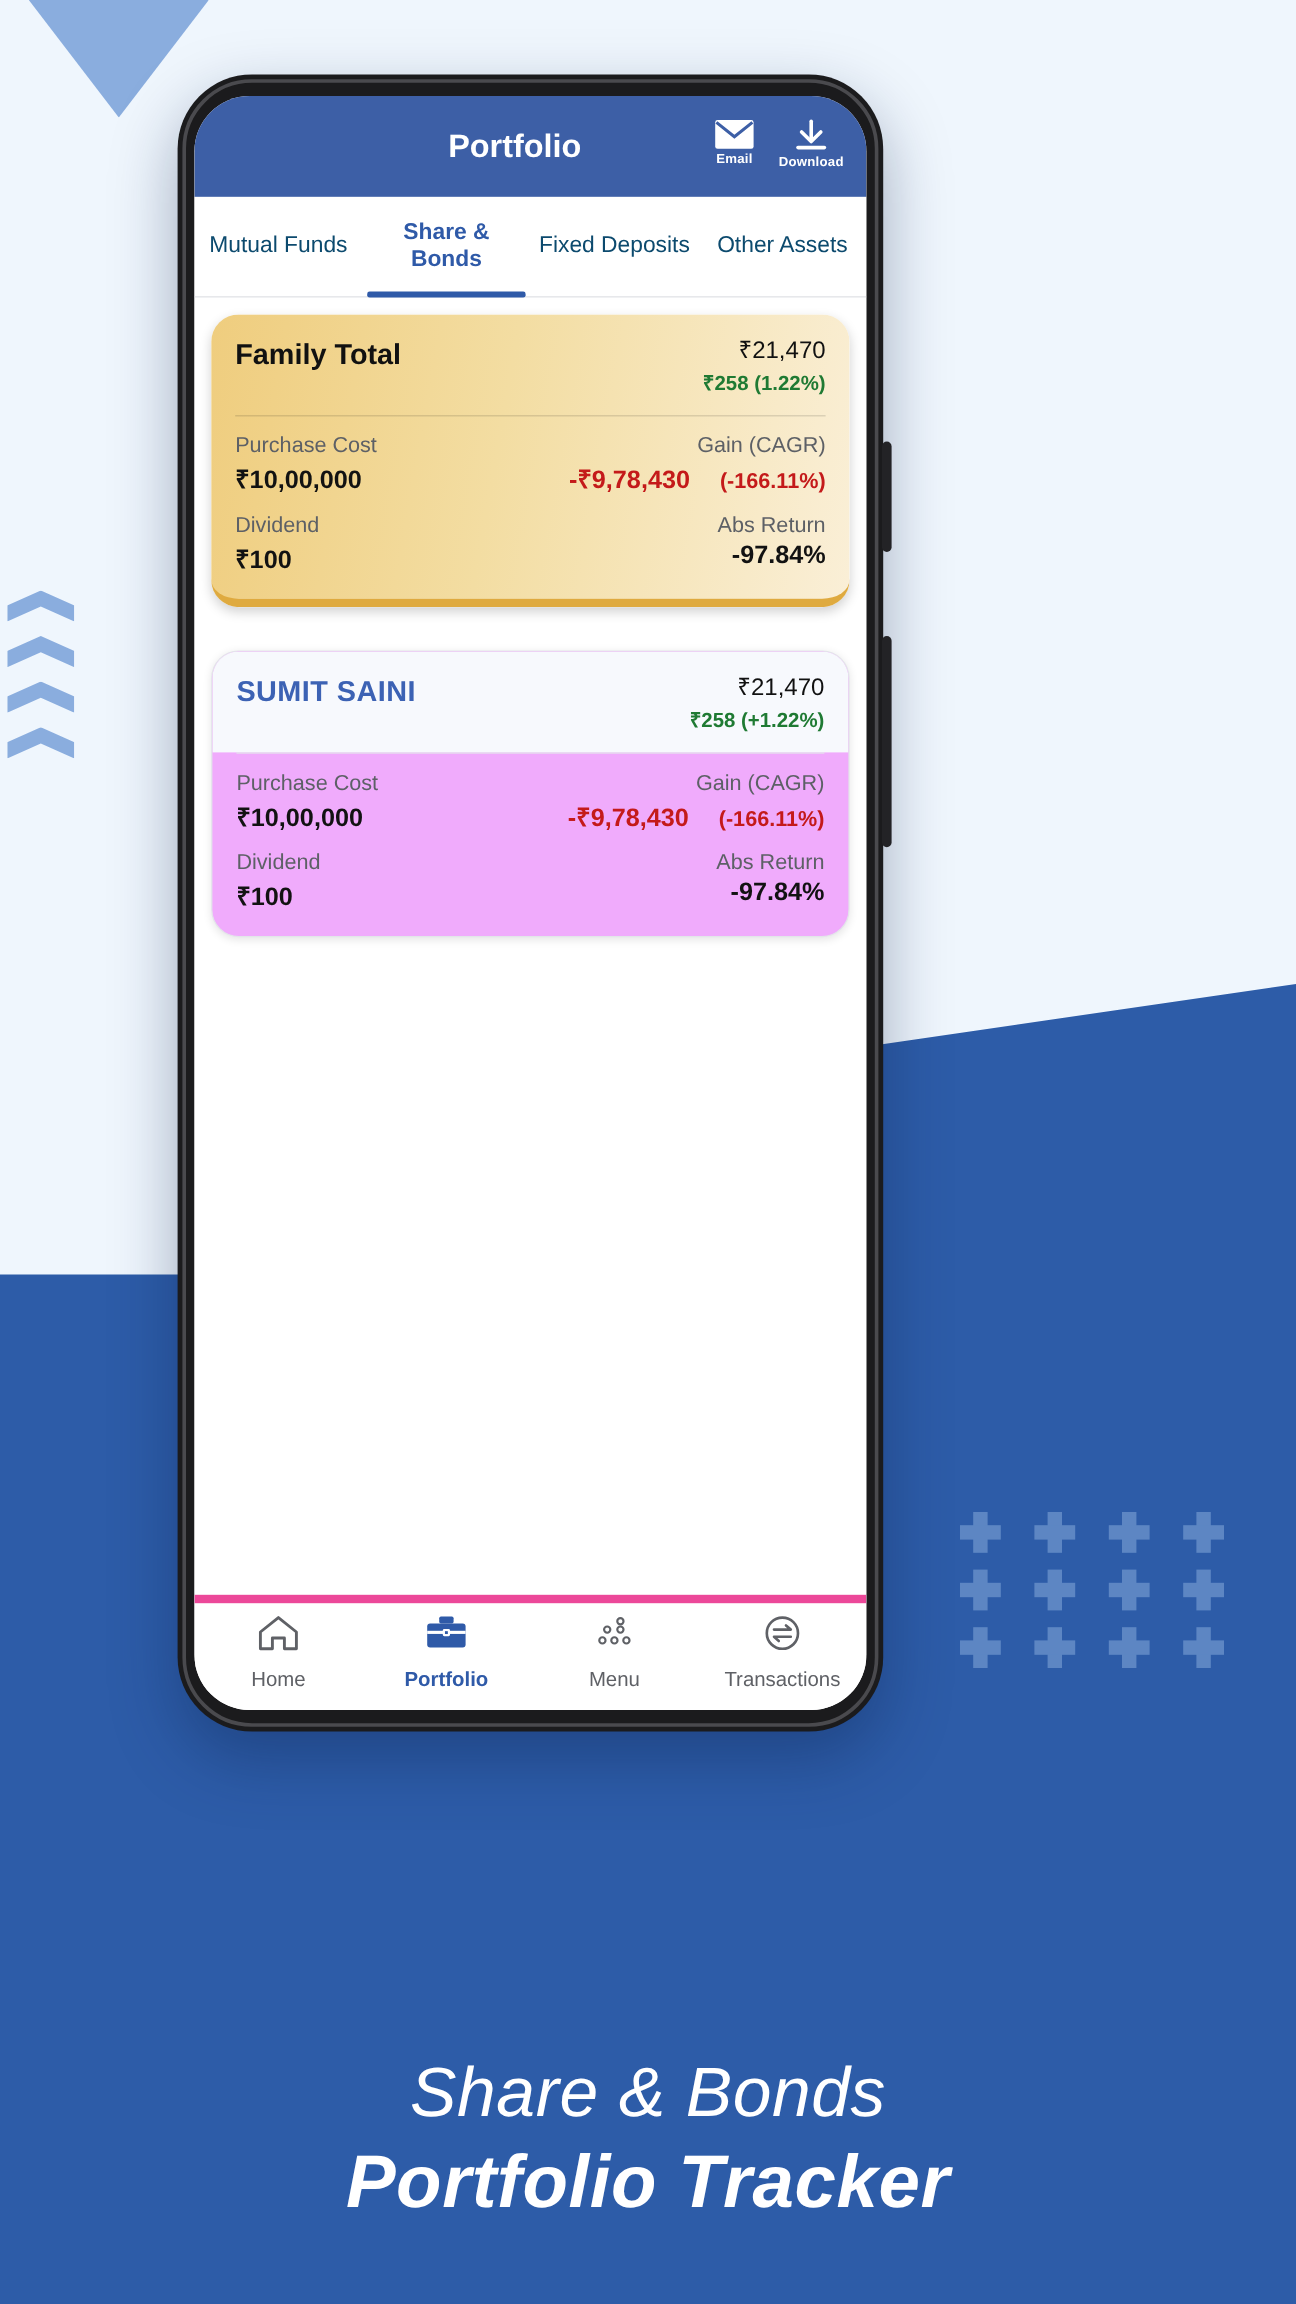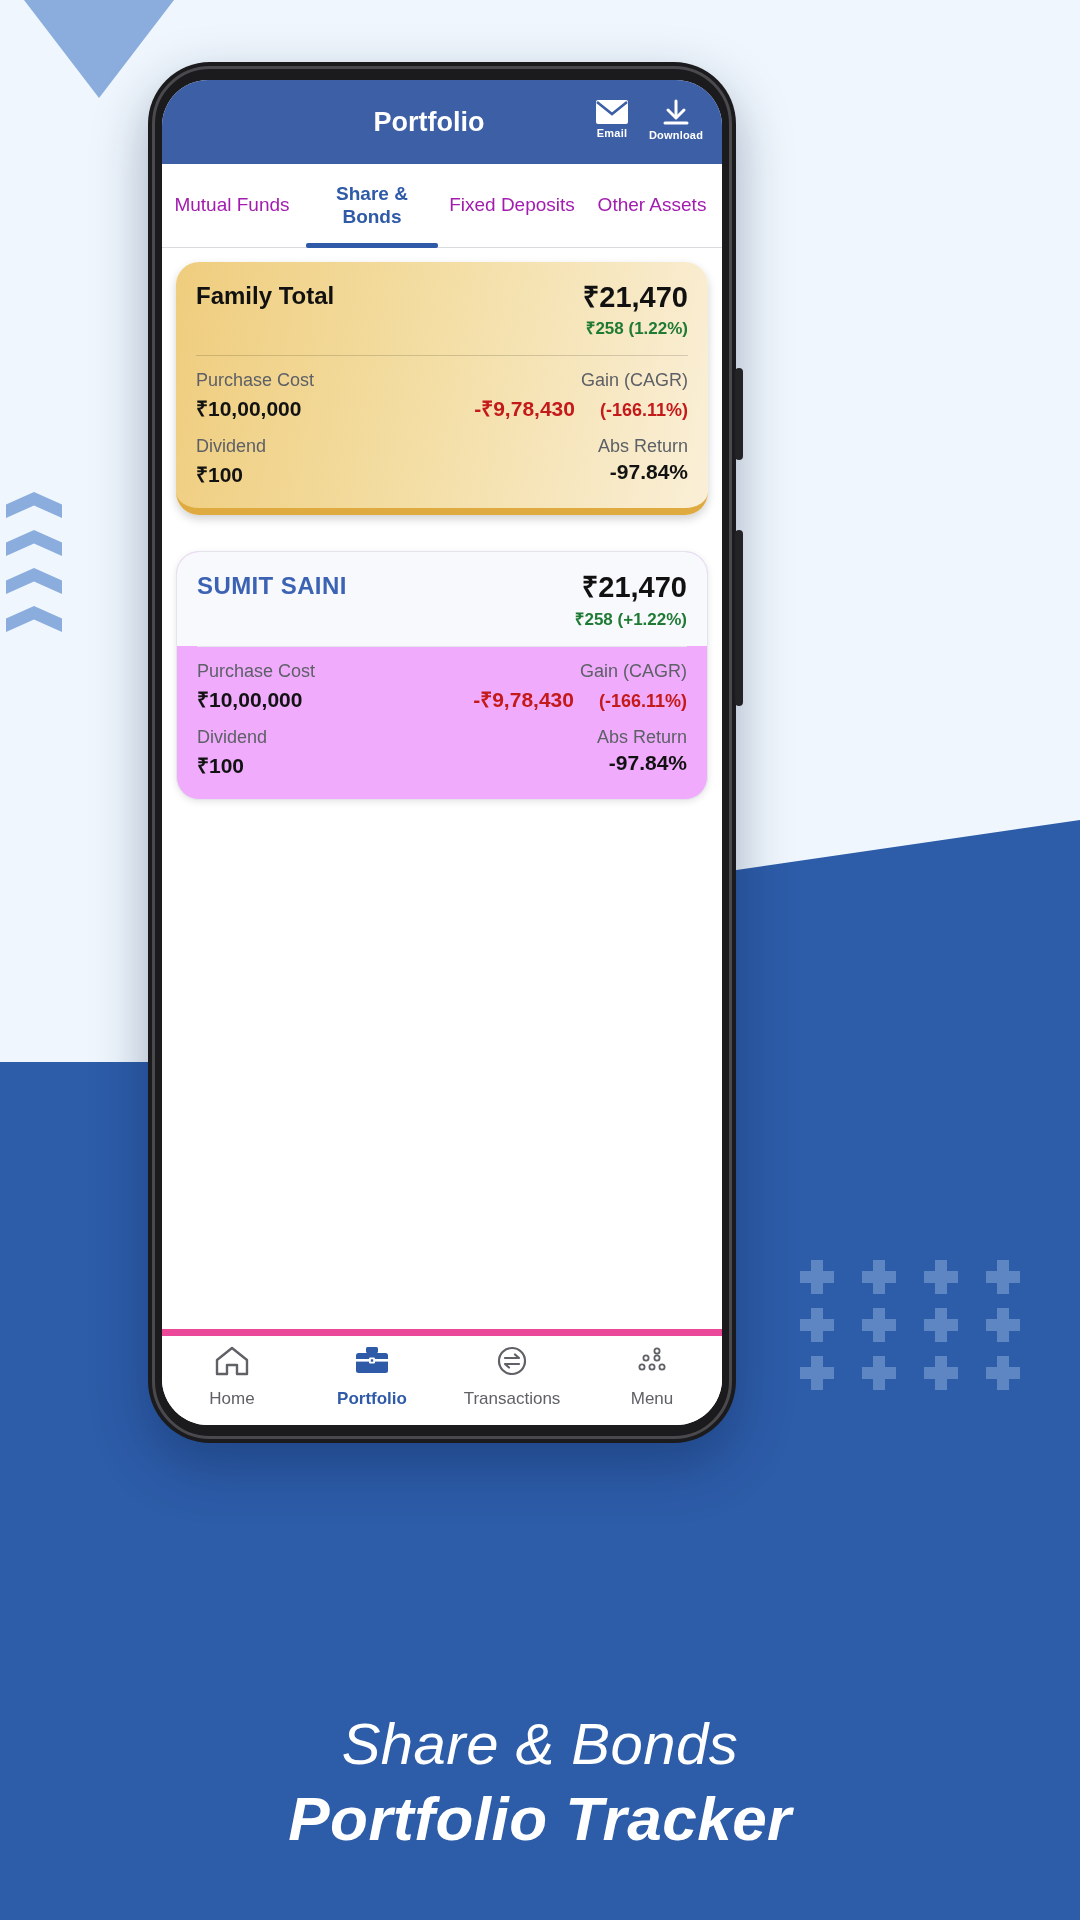--- a/index.html
+++ b/index.html
@@ -79,21 +79,21 @@
   .hdr-act svg { display:block; }
   .hdr-act-label { color:#fff; font-size:11px; margin-top:2px; font-weight:600; letter-spacing:.2px;}
 
   
   .tabs {
     display:flex; flex:none; background:#fff;
     border-bottom:1px solid #d8dade; height:84px;
   }
   .tab {
     flex:1; display:flex; align-items:center; justify-content:center;
-    text-align:center; font-size:19px; color:#a21caf; line-height:1.18;
+    text-align:center; font-size:19px; color:#0c4a6e; line-height:1.18;
     position:relative; padding:0 4px;
   }
   .tab.active { color:#2f5aa8; font-weight:bold; }
   .tab.active::after{
     content:""; position:absolute; left:4px; right:4px; bottom:-1px;
     height:5px; background:#2f5aa8; border-radius:2px;
   }
 
   
   .app-body { flex:1; background:#fff; padding:14px 14px 0; overflow:hidden; }
@@ -112,21 +112,21 @@
     box-shadow:0 2px 7px rgba(0,0,0,.10);
   }
   .card-head {
     display:flex; justify-content:space-between; align-items:flex-start;
     padding:20px 20px 16px;
   }
   .card.plain .card-head { background:#f7f9fd; }
   .card-head-name { font-size:24px; font-weight:bold; color:#111; }
   .card.plain .card-head-name { color:#3c62b4; letter-spacing:.4px; }
   .card-head-right { text-align:right; }
-  .card-total { font-size:29px; font-weight:bold; color:#111; line-height:1.05; }
+  .card-total { font-size:20px; font-weight:normal; color:#111; line-height:1.05; }
   .card-delta { font-size:17px; color:#1f7a33; font-weight:bold; margin-top:4px; }
 
   .divider { height:1px; background:rgba(0,0,0,.15); margin:0 20px; }
   .card.plain .divider { background:#e4e6eb; }
 
   .stat-rows { padding:14px 20px 18px; }
   .stat-row { display:flex; justify-content:space-between; margin-bottom:14px; }
   .stat-row:last-child { margin-bottom:2px; }
   .stat-col.r { text-align:right; }
   .stat-label { font-size:18px; color:#5d6066; margin-bottom:3px; }
@@ -302,44 +302,44 @@
         <span>
           <svg width="38" height="34" viewBox="0 0 38 34">
             <rect x="13" y="3" width="12" height="6" rx="1.5" fill="#2f5aa8"></rect>
             <rect x="3" y="9" width="32" height="20" rx="2.5" fill="#2f5aa8"></rect>
             <rect x="3" y="15" width="32" height="2.6" fill="#ffffff"></rect>
             <rect x="16" y="13.5" width="6" height="6" rx="1.2" fill="#ffffff"></rect>
             <rect x="17.8" y="15.3" width="2.4" height="2.4" fill="#2f5aa8"></rect>
           </svg>
         </span>
         <span class="nav-label">Portfolio</span>
-      </div>
-      <div class="nav-item">
-        <span>
-          <svg width="38" height="34" viewBox="0 0 38 34">
-            <circle cx="19" cy="17" r="13" fill="none" stroke="#5f6166" stroke-width="2.2"></circle>
-            <path d="M12 14 L26 14 L22 10.5" fill="none" stroke="#5f6166" stroke-width="2.2" stroke-linecap="round" stroke-linejoin="round"></path>
-            <path d="M26 20 L12 20 L16 23.5" fill="none" stroke="#5f6166" stroke-width="2.2" stroke-linecap="round" stroke-linejoin="round"></path>
-          </svg>
-        </span>
-        <span class="nav-label">Transactions</span>
       </div>
       <div class="nav-item">
         <span>
           <svg width="38" height="34" viewBox="0 0 38 34">
             <circle cx="24" cy="7" r="2.6" fill="none" stroke="#5f6166" stroke-width="1.8"></circle>
             <circle cx="13" cy="14" r="2.6" fill="none" stroke="#5f6166" stroke-width="1.8"></circle>
             <circle cx="24" cy="14" r="2.6" fill="none" stroke="#5f6166" stroke-width="1.8"></circle>
             <circle cx="9" cy="23" r="2.6" fill="none" stroke="#5f6166" stroke-width="1.8"></circle>
             <circle cx="19" cy="23" r="2.6" fill="none" stroke="#5f6166" stroke-width="1.8"></circle>
             <circle cx="29" cy="23" r="2.6" fill="none" stroke="#5f6166" stroke-width="1.8"></circle>
           </svg>
         </span>
         <span class="nav-label">Menu</span>
       </div>
+      <div class="nav-item">
+        <span>
+          <svg width="38" height="34" viewBox="0 0 38 34">
+            <circle cx="19" cy="17" r="13" fill="none" stroke="#5f6166" stroke-width="2.2"></circle>
+            <path d="M12 14 L26 14 L22 10.5" fill="none" stroke="#5f6166" stroke-width="2.2" stroke-linecap="round" stroke-linejoin="round"></path>
+            <path d="M26 20 L12 20 L16 23.5" fill="none" stroke="#5f6166" stroke-width="2.2" stroke-linecap="round" stroke-linejoin="round"></path>
+          </svg>
+        </span>
+        <span class="nav-label">Transactions</span>
+      </div>
     </div>
 
   </div>
 </div>
 
 <div class="banner">
   <div class="banner-l1">Share &amp; Bonds</div>
   <div class="banner-l2">Portfolio Tracker</div>
 </div>
 

